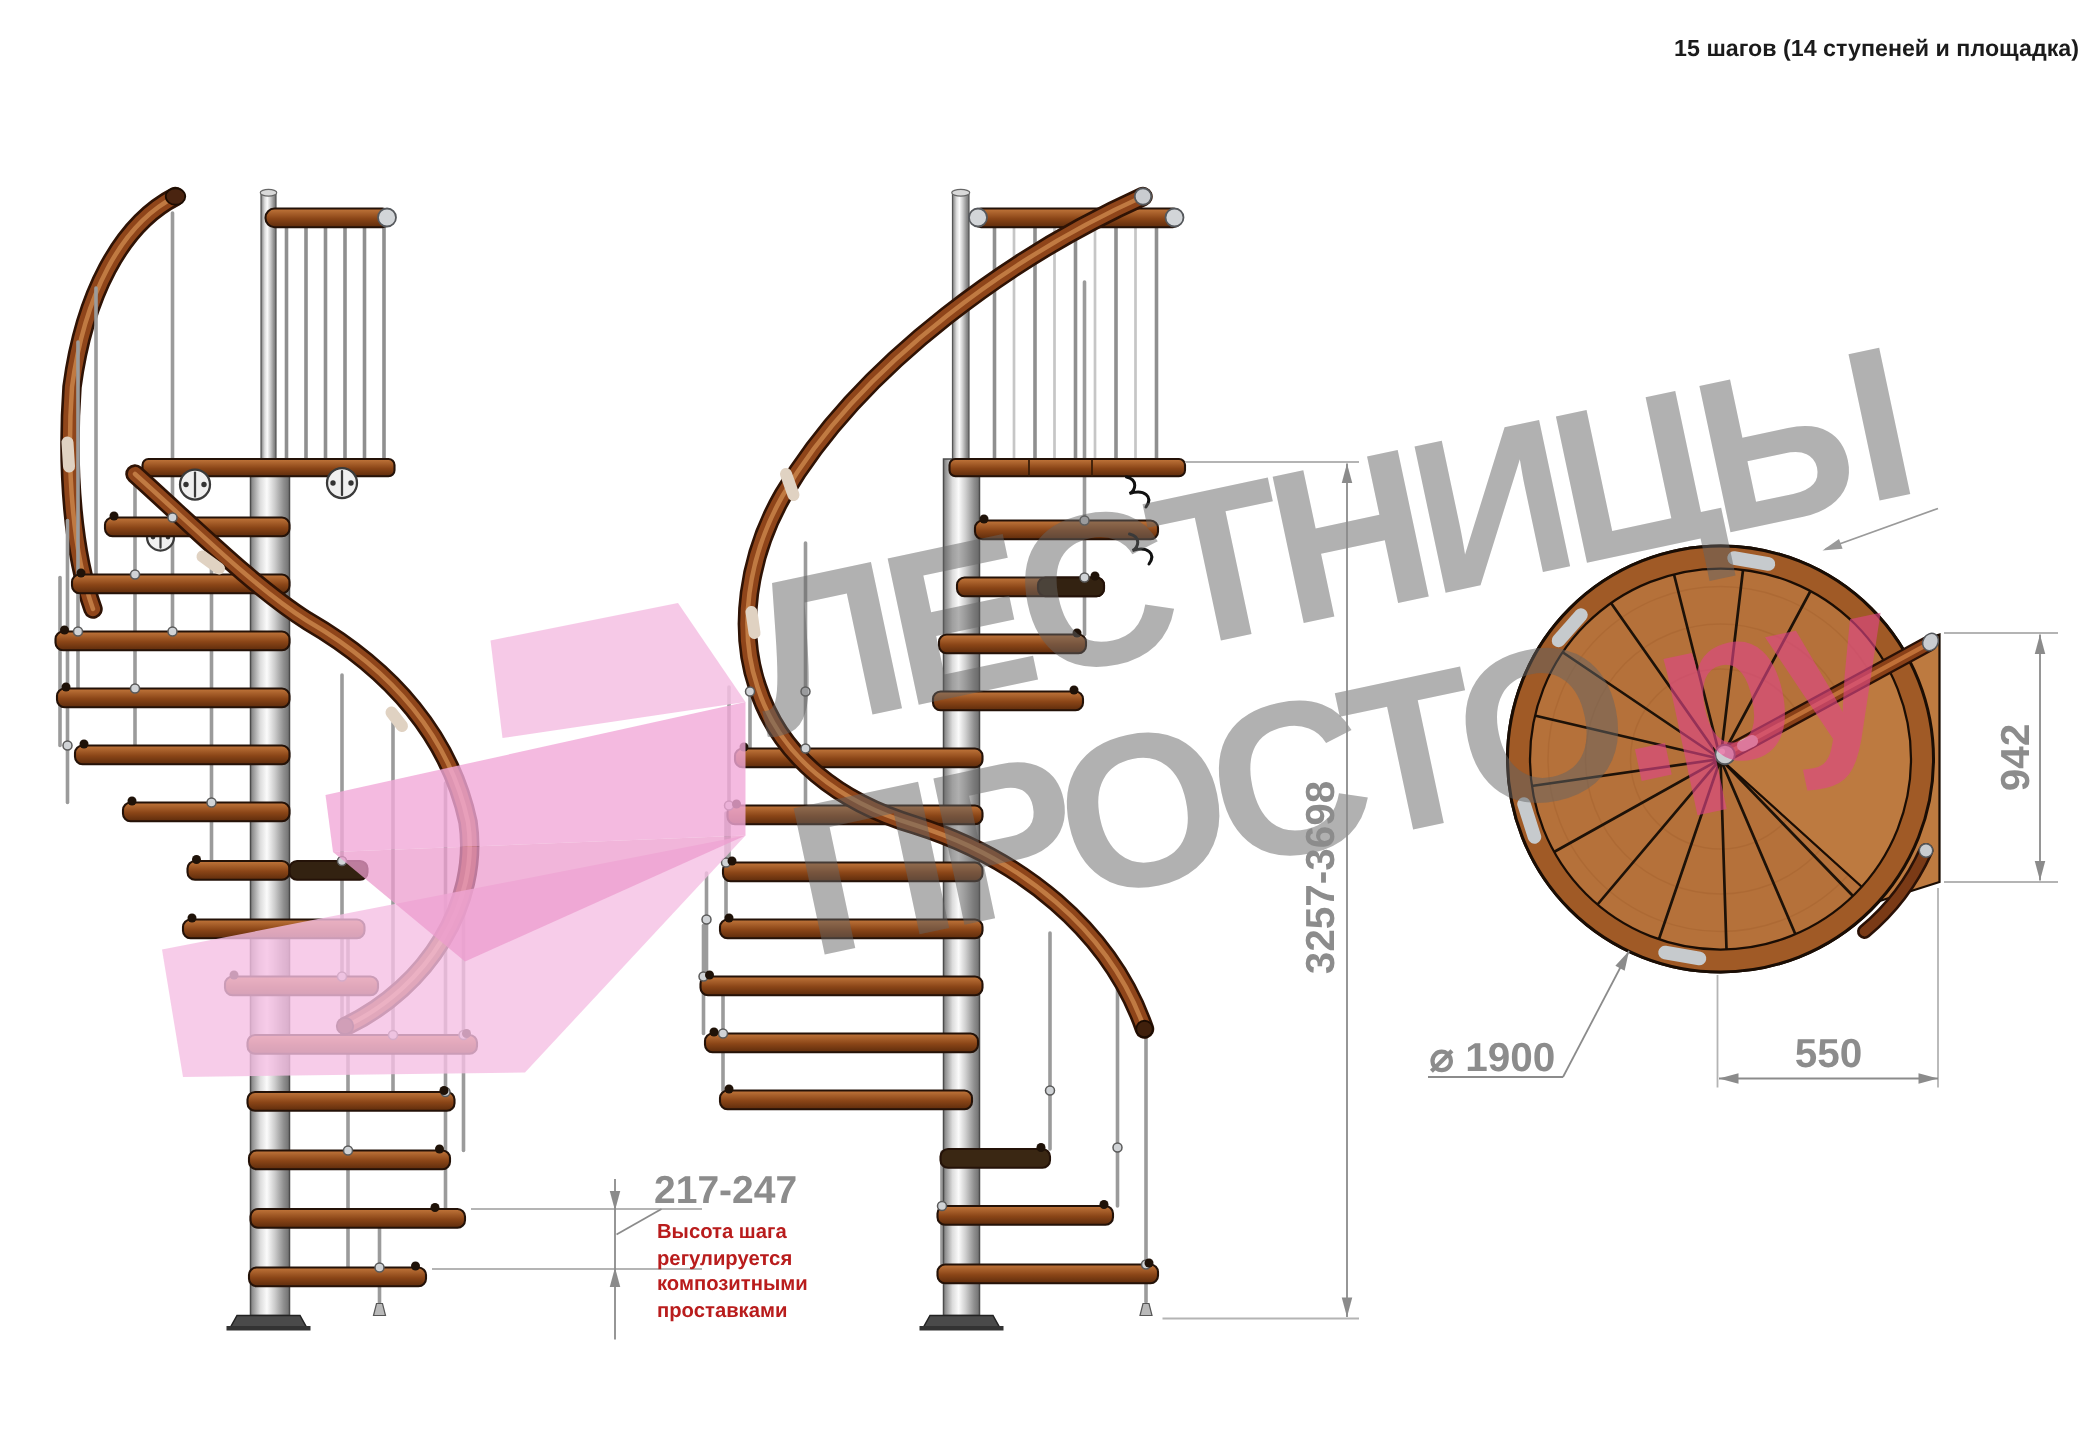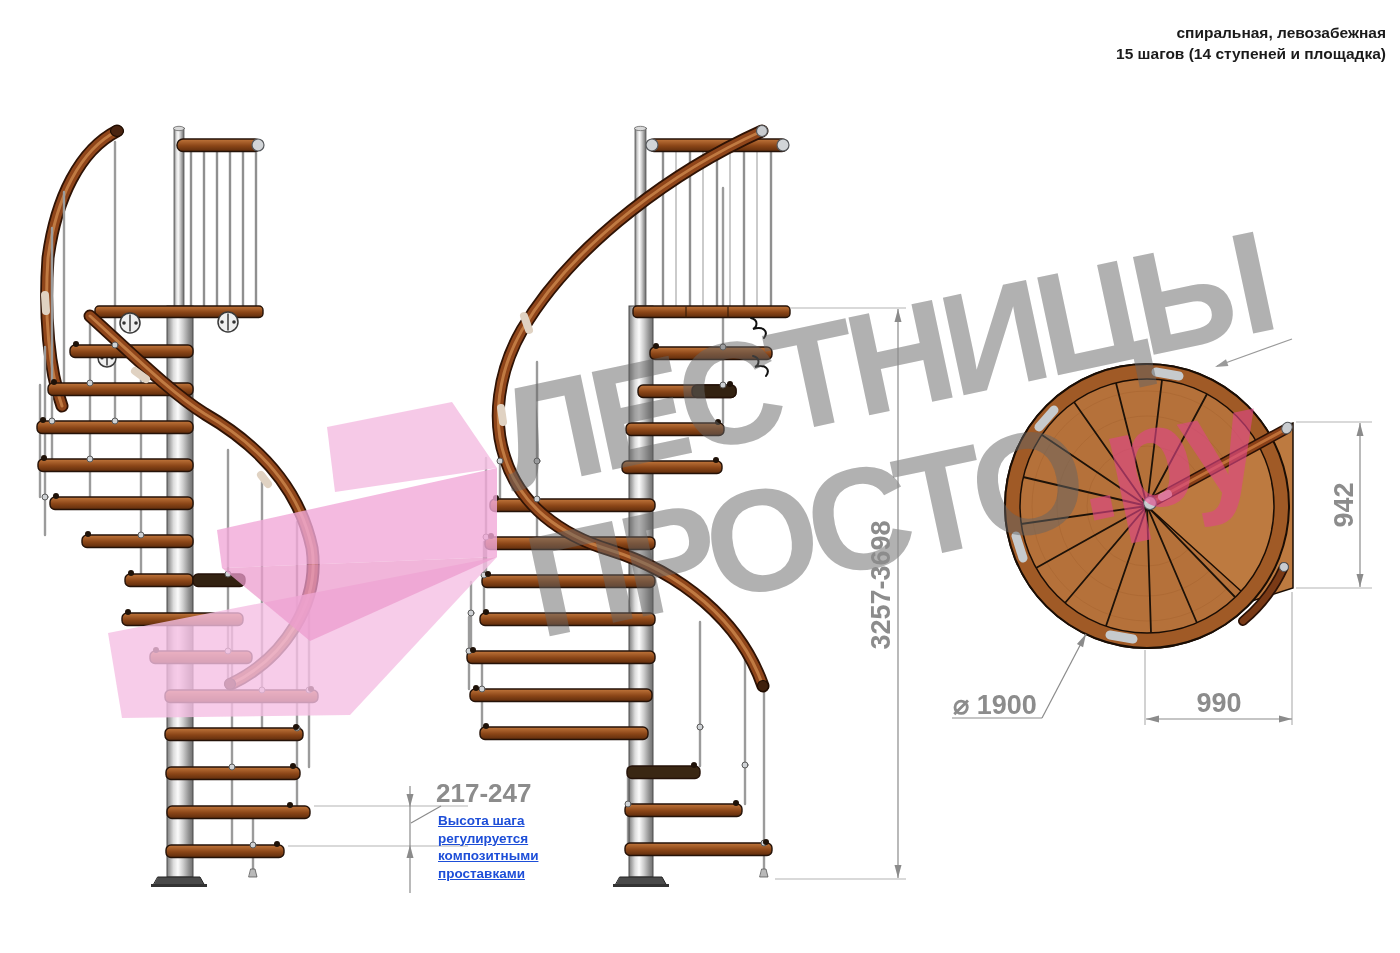--- a/index.html
+++ b/index.html
@@ -13,22 +13,22 @@
   
   .wm{position:absolute;font-weight:bold;font-size:145px;line-height:1;
       color:rgba(100,100,100,0.5);transform-origin:left top;white-space:nowrap;}
   .wm1{left:486px;top:372px;letter-spacing:-8px;transform:rotate(-12deg);}
   .wm2{left:515px;top:519px;letter-spacing:-9px;transform:rotate(-12deg);}
   .wm .pink{color:rgba(222,70,135,0.62);}
   
   .dim{position:absolute;color:#8c8c8c;font-weight:bold;font-size:27px;white-space:nowrap;}
   .dim.rot{transform:translate(-50%,-50%) rotate(-90deg);}
   .dim.ctr{transform:translate(-50%,-50%);}
-  .note{position:absolute;left:438px;top:812px;width:120px;color:#1d4ed8;font-size:13.5px;
-        line-height:1.3;white-space:pre-line;font-weight:bold;text-decoration:underline;}
+  .note{position:absolute;left:438px;top:812px;width:120px;color:#b91c1c;font-size:13.5px;
+        line-height:1.3;white-space:pre-line;font-weight:bold;}
   .d217{left:436px;top:778px;font-size:26px;text-align:center;}
   .d3257{left:881px;top:585px;}
   .d942{left:1344px;top:505px;}
   .d820{left:1219px;top:703px;}
   .d1600{left:953px;top:689px;}
 </style>
 </head>
 <body>
 
 <div id="stage">
@@ -376,26 +376,25 @@
     <polygon points="1146,719 1159,715.5 1159,722.5"></polygon>
     <polygon points="1292,719 1279,715.5 1279,722.5"></polygon>
     <polygon points="1086,634 1076.9,643.9 1083.1,647.2"></polygon>
     <polygon points="410,807 406.5,794 413.5,794"></polygon>
     <polygon points="410,845 406.5,858 413.5,858"></polygon>
     <polygon points="1215,367 1228.4,365.9 1226,359.3" fill="#9a9a9a"></polygon>
   </g>
 </svg>
 
 <div class="hdr">
-  <div>спиральная, левозабежная</div>
   <div>15 шагов (14 ступеней и площадка)</div>
 </div>
 <div class="dim rot d3257">3257-3698</div>
 <div class="dim rot d942">942</div>
-<div class="dim ctr d820">990</div>
+<div class="dim ctr d820">550</div>
 <div class="dim d1600">⌀ 1900</div>
 <div class="dim d217">217-247</div>
 <div class="note">Высота шага
 регулируется
 композитными
 проставками</div>
 
 </div>
 
 </body></html>

